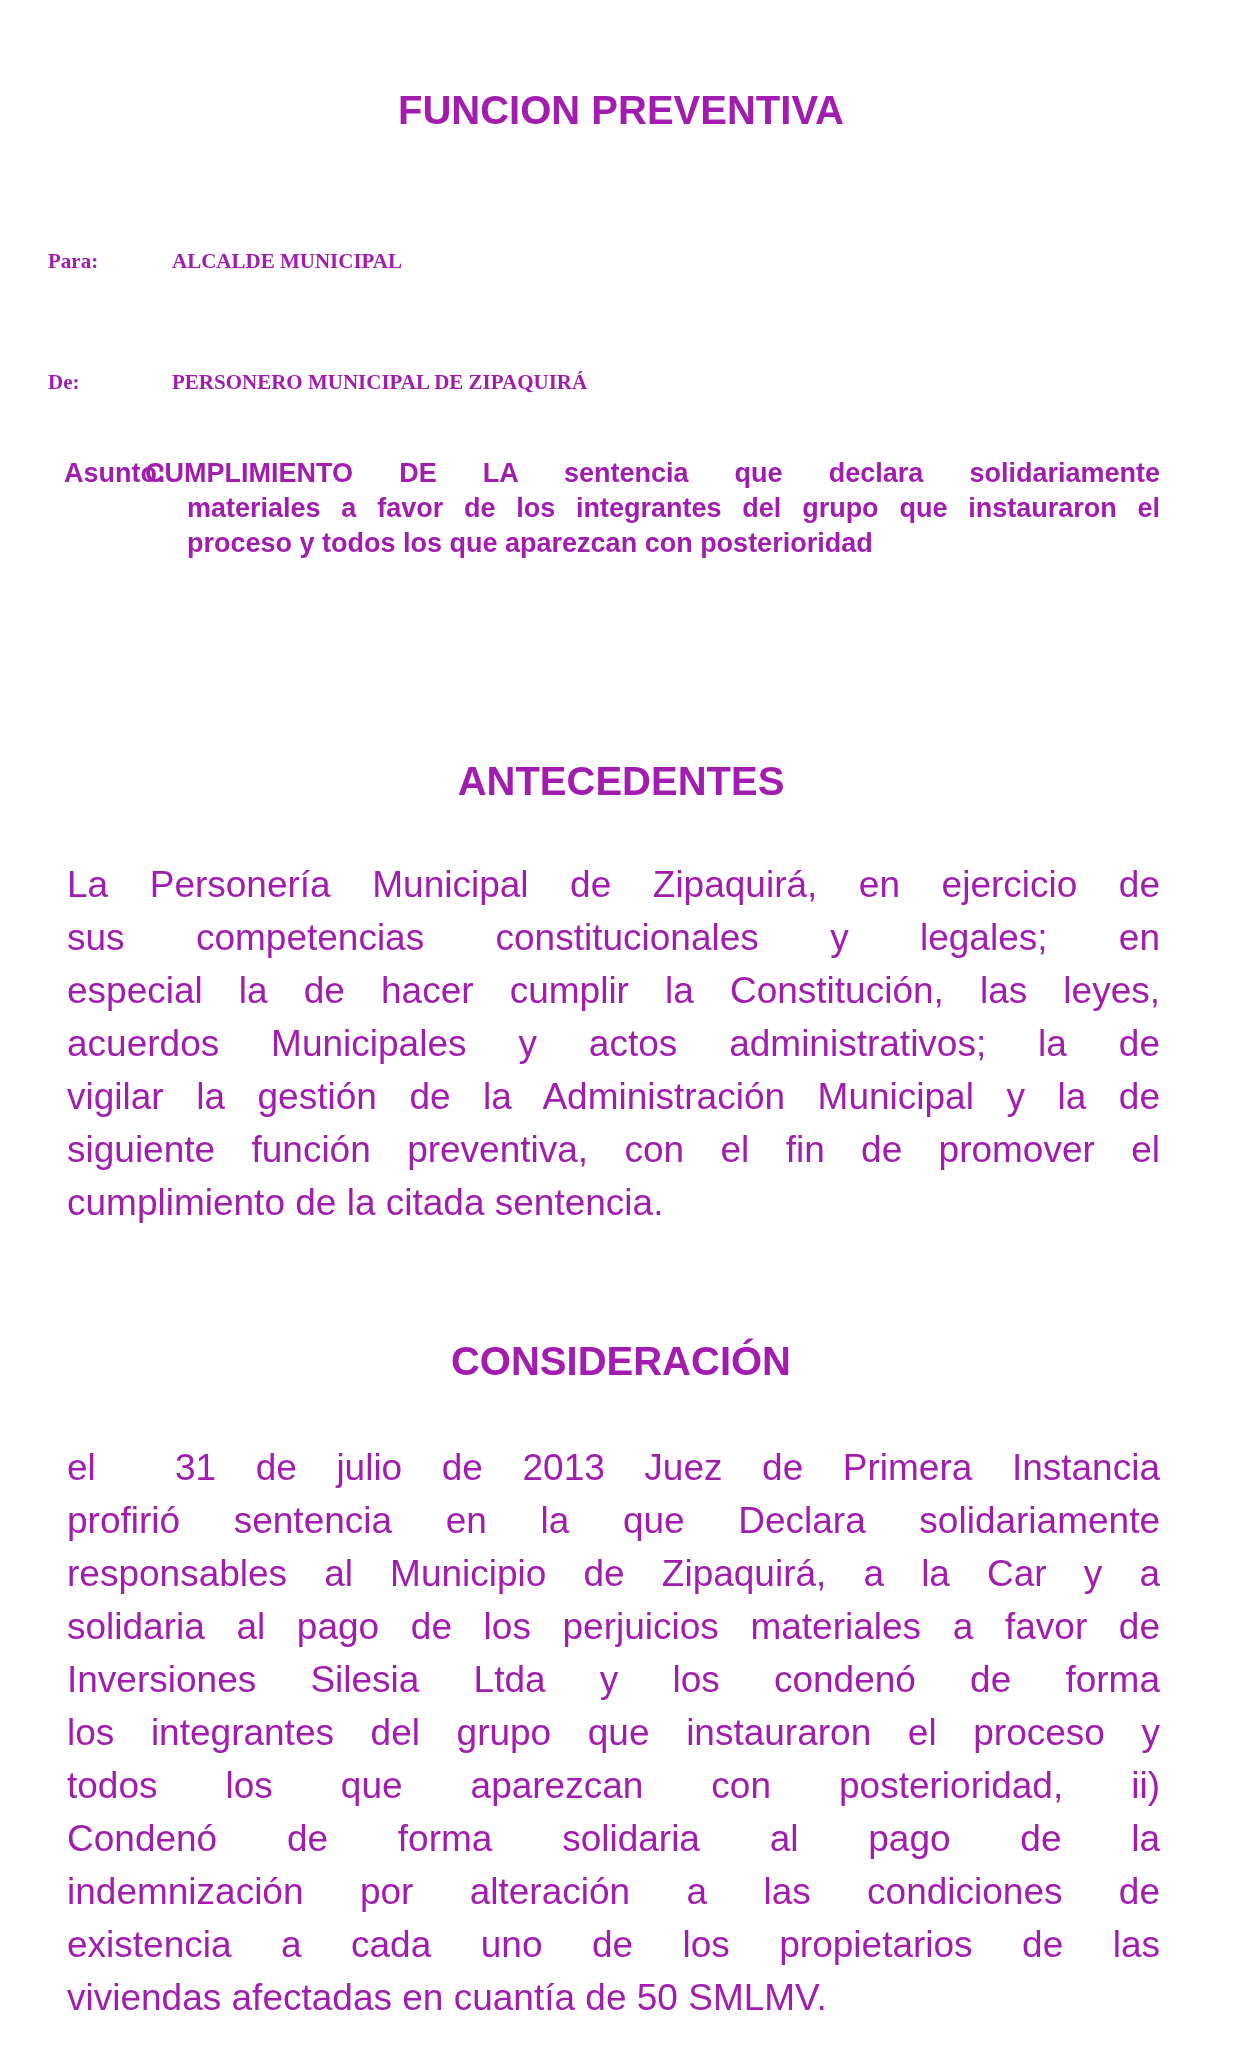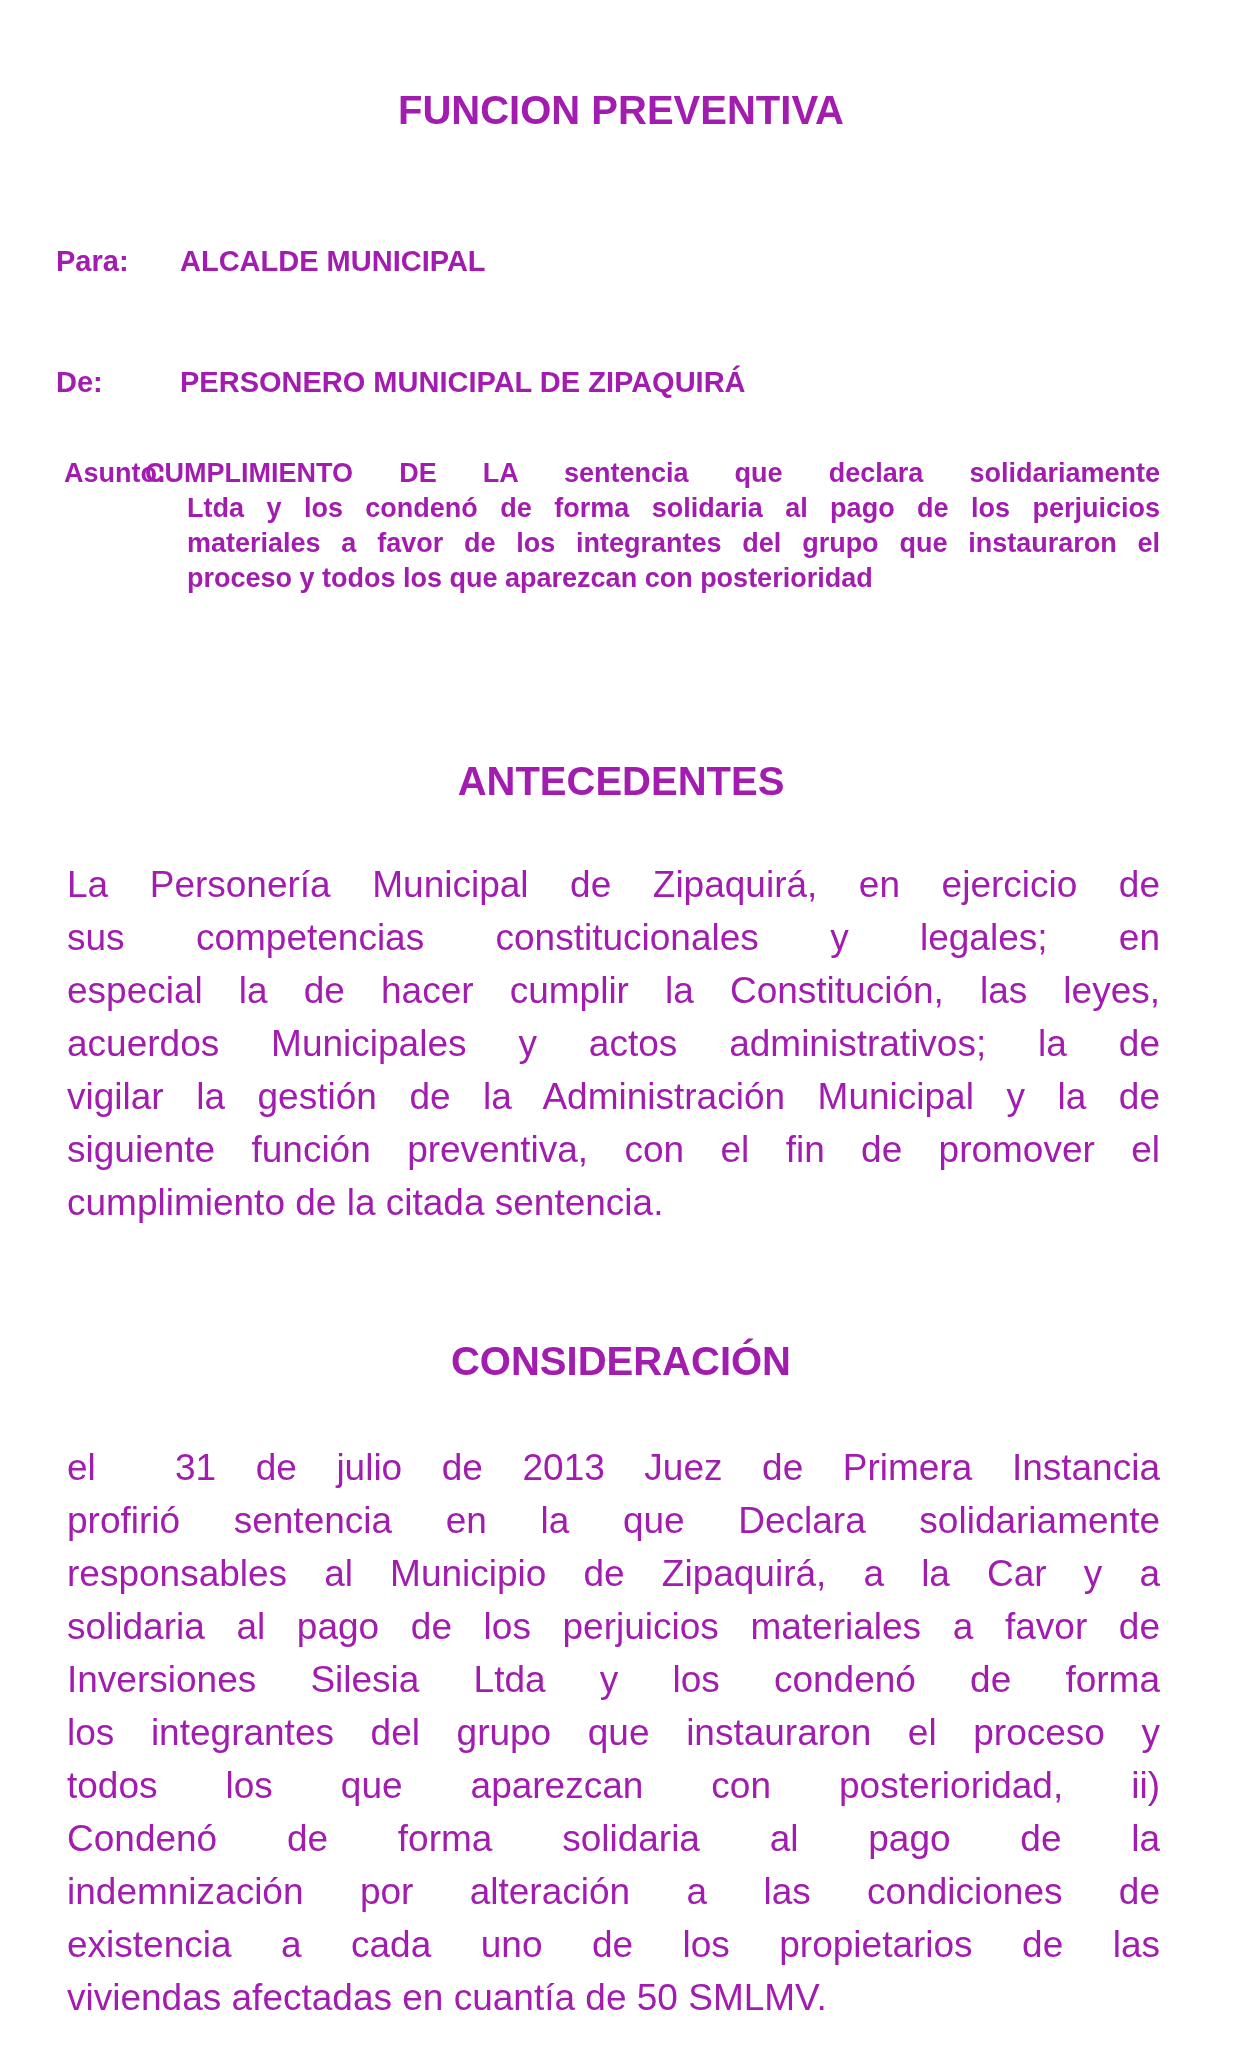--- a/index.html
+++ b/index.html
@@ -30,25 +30,26 @@
     line-height: 46px;
     white-space: nowrap;
   }
   #doc-title        { top: 87px; }
   #heading-antecedentes { top: 758px; }
   #heading-consideracion { top: 1338px; }
 
   
   .field-row {
     position: absolute;
-    left: 56px;
-    font-size: 29px;
+    left: 48px;
+    font-size: 21px;
     font-weight: bold;
     line-height: 35px;
     white-space: nowrap;
+    font-family: Liberation Serif, serif;
   }
   #row-para { top: 244px; }
   #row-de   { top: 365px; }
   .field-label {
     display: inline-block;
     width: 124px;
   }
 
   
   #asunto-block {
@@ -106,21 +107,20 @@
   </div>
 
   <div id="row-de" class="field-row">
     <span class="field-label">De:</span><span class="field-value">PERSONERO MUNICIPAL DE ZIPAQUIRÁ</span>
   </div>
 
   <div id="asunto-block">
     <span class="field-label">Asunto:</span>
     <div class="asunto-lines jlines">
         <div class="jline">CUMPLIMIENTO DE LA sentencia que declara solidariamente</div>
-        <div class="jline">Ltda y los condenó de forma solidaria al pago de los perjuicios</div>
         <div class="jline">materiales a favor de los integrantes del grupo que instauraron el</div>
         <div class="jline">proceso y todos los que aparezcan con posterioridad</div>
       </div>
   </div>
 
   <div id="heading-antecedentes" class="doc-heading">ANTECEDENTES</div>
 
   <div id="paragraph-antecedentes" class="body-paragraph jlines">
       <div class="jline">La Personería Municipal de Zipaquirá, en ejercicio de</div>
       <div class="jline">sus competencias constitucionales y legales; en</div>

